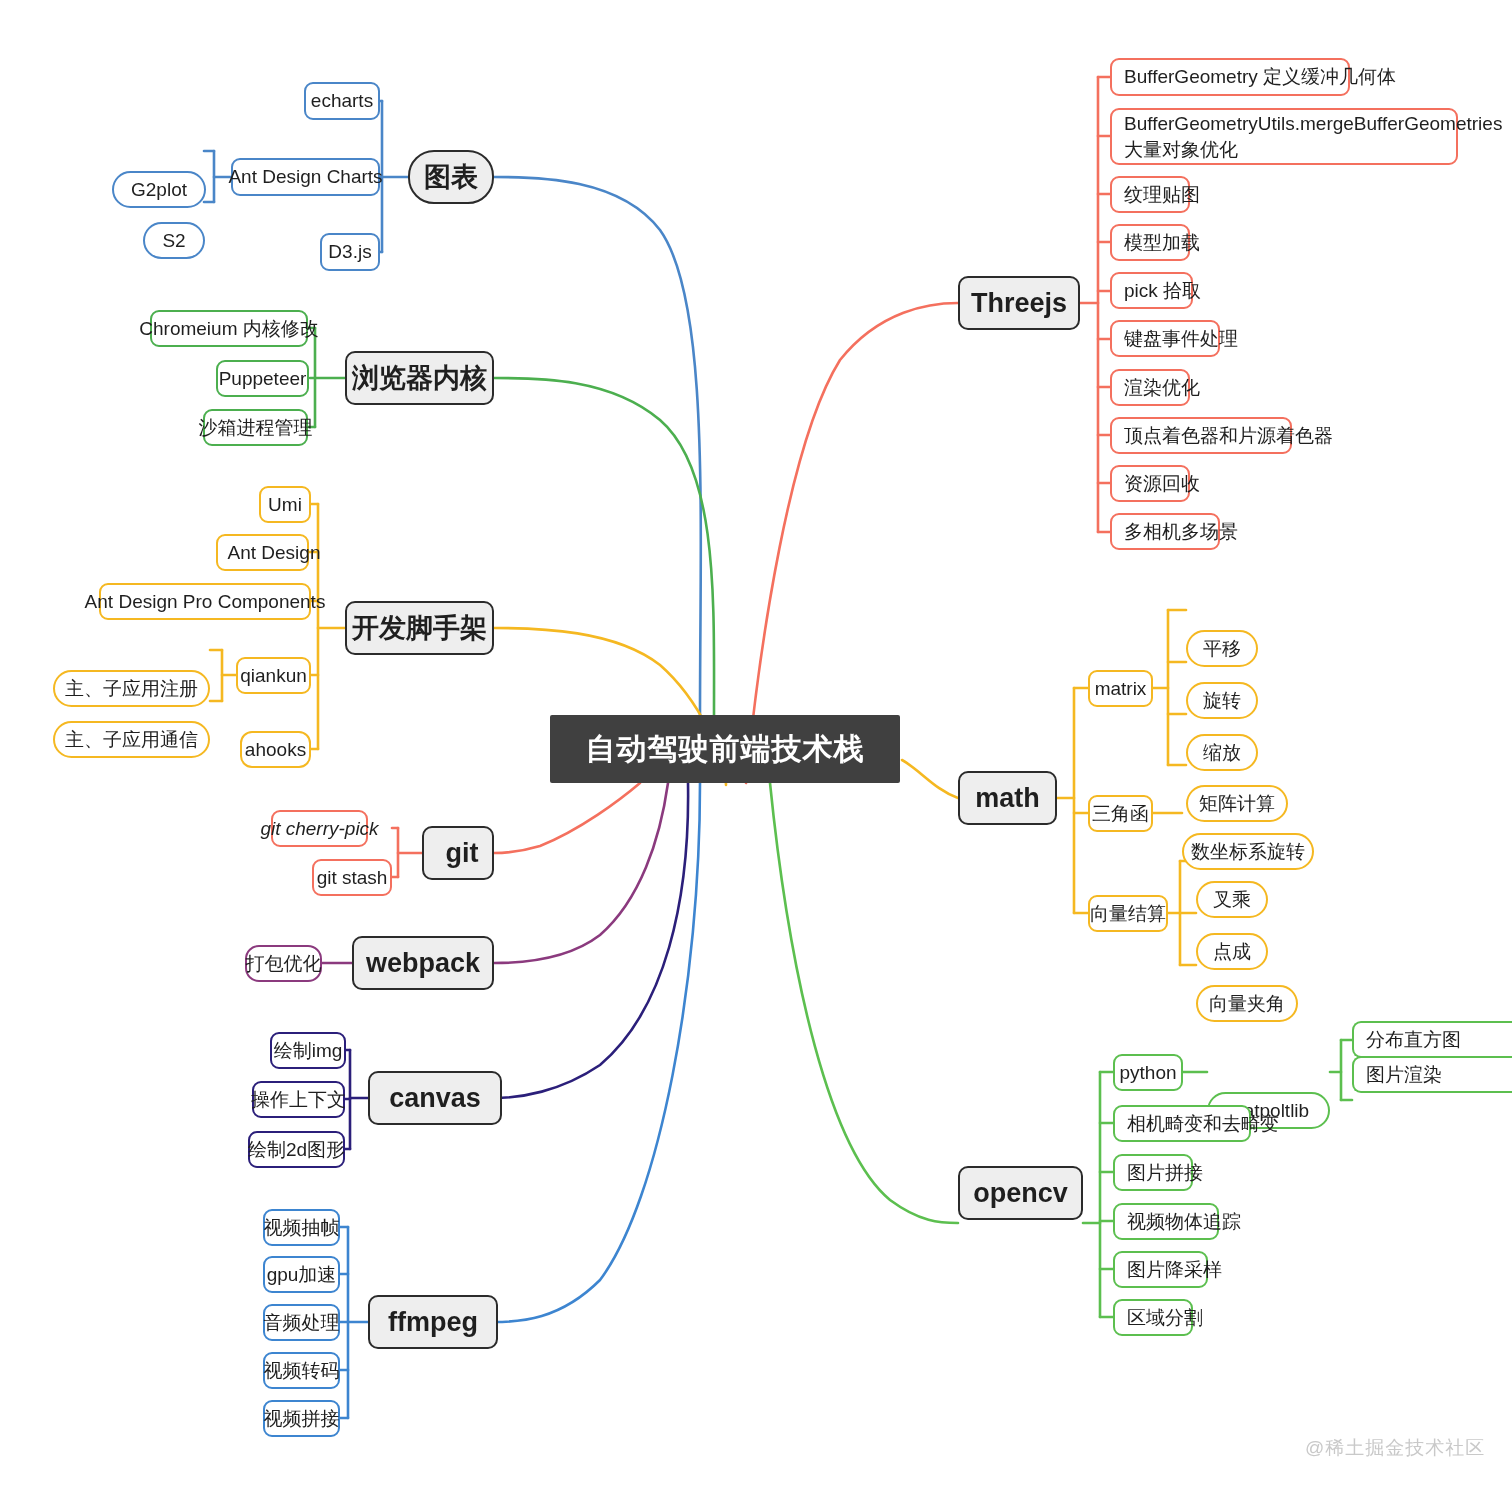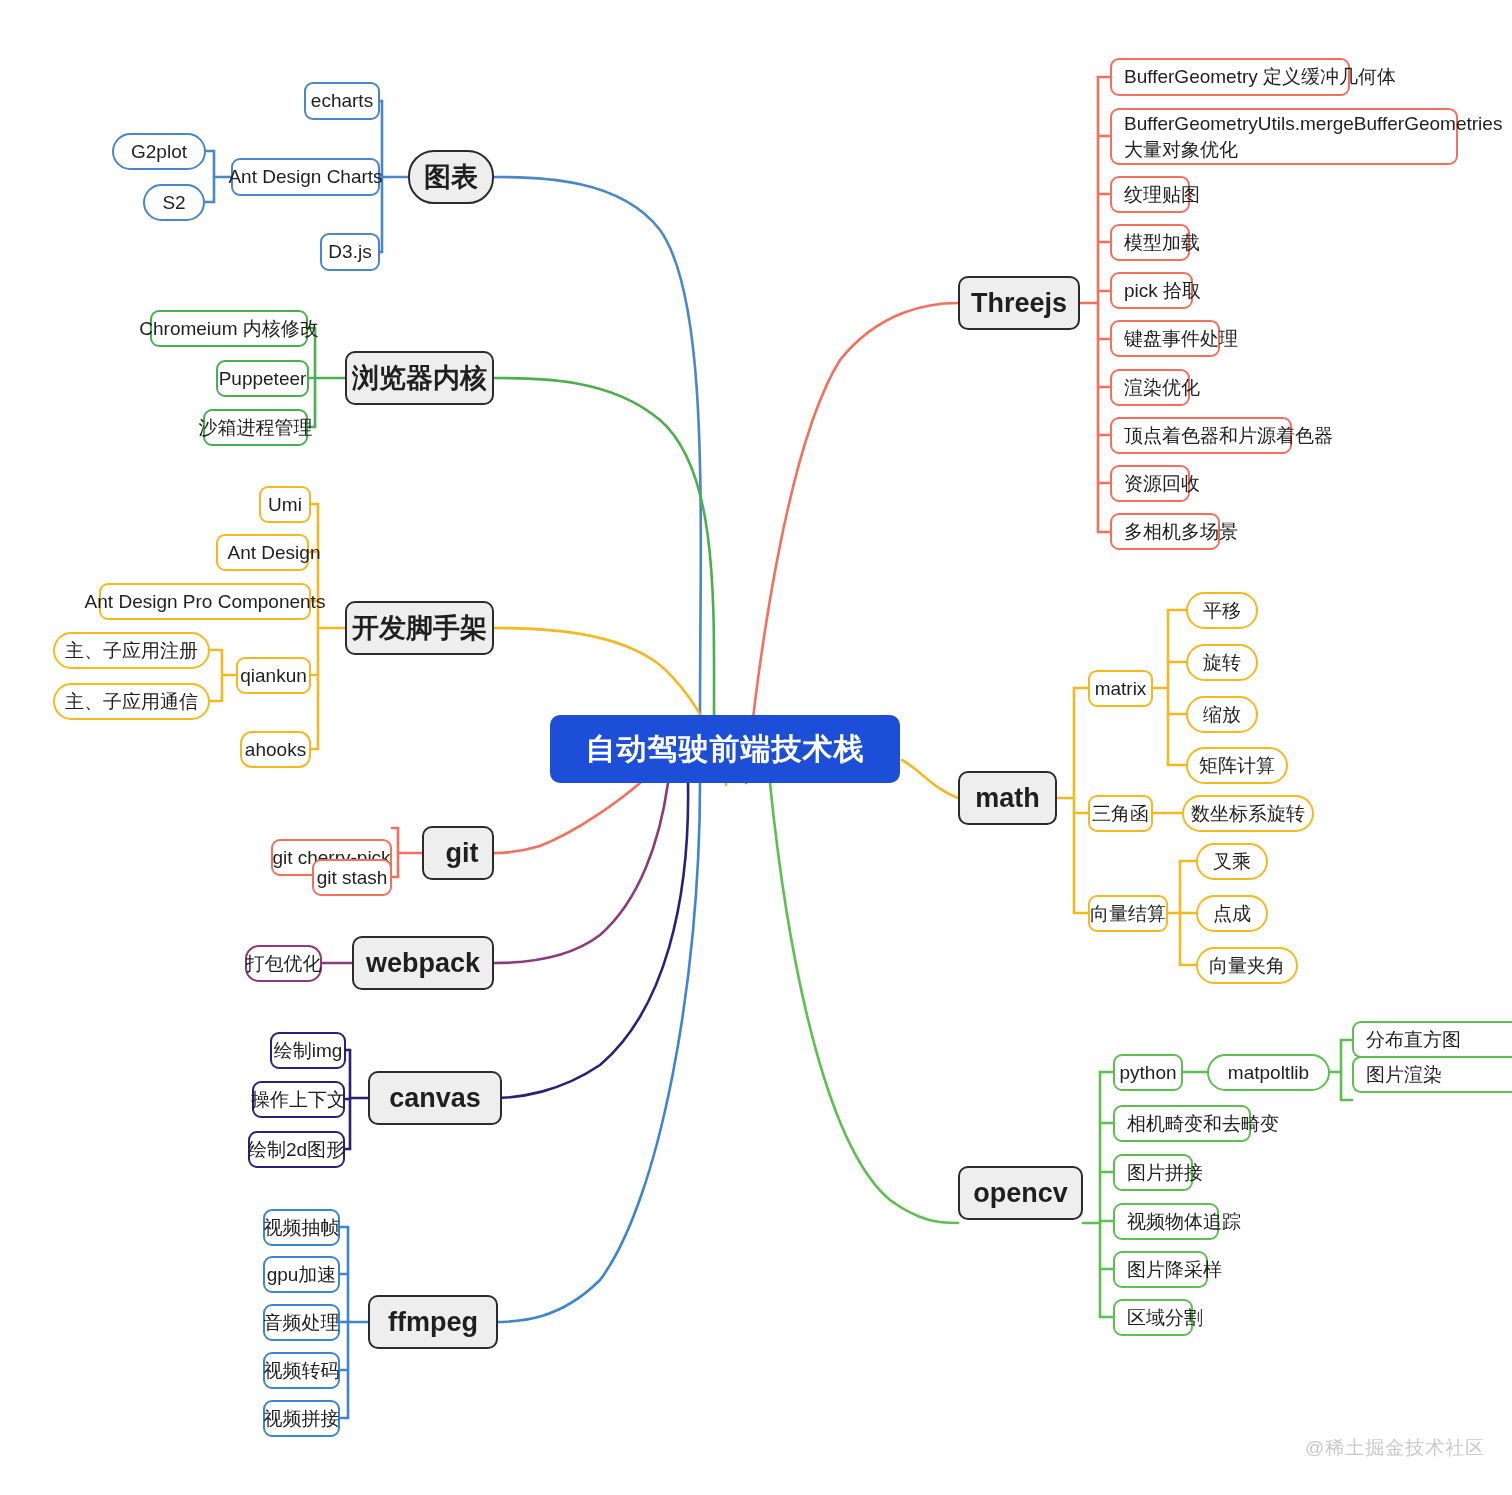--- a/index.html
+++ b/index.html
@@ -10,38 +10,38 @@
   #stage{position:absolute;left:0;top:0;width:1512px;height:1495px;}
   svg#links{position:absolute;left:0;top:0;width:1512px;height:1495px;pointer-events:none;}
   .node{
     position:absolute;box-sizing:border-box;display:flex;
     align-items:center;justify-content:flex-start;
     background:#ffffff;white-space:nowrap;
     color:#1f1f1f;
   }
   
   .root{
-    background:#1d4ed8;border:none;border-radius:10px;
+    background:#404040;border:none;border-radius:2px;
     color:#ffffff;font-size:30px;font-weight:bold;
     justify-content:center;letter-spacing:1px;
   }
   
   .l1{
     background:#eeeeee;border:2.5px solid #2b2b2b;border-radius:10px;
     font-size:27px;font-weight:bold;justify-content:center;
   }
   
   .l2{
     border-width:2.5px;border-style:solid;border-radius:9px;
     font-size:19px;padding:0 12px;
   }
   
   .l3{
     border-width:2.5px;border-style:solid;border-radius:999px;
-    font-size:19px;padding:4px 16px;justify-content:center;
+    font-size:19px;padding:4px 16px;justify-content:center;margin-top:38px;
   }
   .l2.ctr,.l3.ctr{justify-content:center;}
   .wrap2{white-space:normal;line-height:1.32;padding:6px 12px;align-items:center;}
   .watermark{
     position:absolute;color:#c9c9c9;font-size:19px;letter-spacing:1px;
     user-select:none;
   }
 </style>
 </head>
 <body>
@@ -207,21 +207,21 @@
   <div class="node l2 ctr" style="left:236px;top:657px;width:75px;height:37px;border-color:#f5b821;">qiankun</div>
 
   <div class="node l3" style="left:53px;top:632px;width:157px;height:37px;border-color:#f5b821;">主、子应用注册</div>
 
   <div class="node l3" style="left:53px;top:683px;width:157px;height:37px;border-color:#f5b821;">主、子应用通信</div>
 
   <div class="node l2 ctr" style="left:240px;top:731px;width:71px;height:37px;border-color:#f5b821;border-radius:12px;">ahooks</div>
 
   <div class="node l1" style="left:422px;top:826px;width:72px;height:54px;padding-left:8px;">git</div>
 
-  <div class="node l2 ctr" style="left:271px;top:839px;width:121px;height:37px;border-color:#f4705e;">git cherry-pick</div>
+  <div class="node l2 ctr" style="left:271px;top:810px;width:97px;height:37px;border-color:#f4705e;font-style:italic;">git cherry-pick</div>
 
   <div class="node l2 ctr" style="left:312px;top:859px;width:80px;height:37px;border-color:#f4705e;">git stash</div>
 
   <div class="node l1" style="left:352px;top:936px;width:142px;height:54px;">webpack</div>
 
   <div class="node l2 ctr" style="left:245px;top:945px;width:77px;height:37px;border-color:#8b3a7e;border-radius:14px;">打包优化</div>
 
   <div class="node l1" style="left:368px;top:1071px;width:134px;height:54px;">canvas</div>
 
   <div class="node l2 ctr" style="left:270px;top:1032px;width:76px;height:37px;border-color:#2b1f7a;">绘制img</div>

